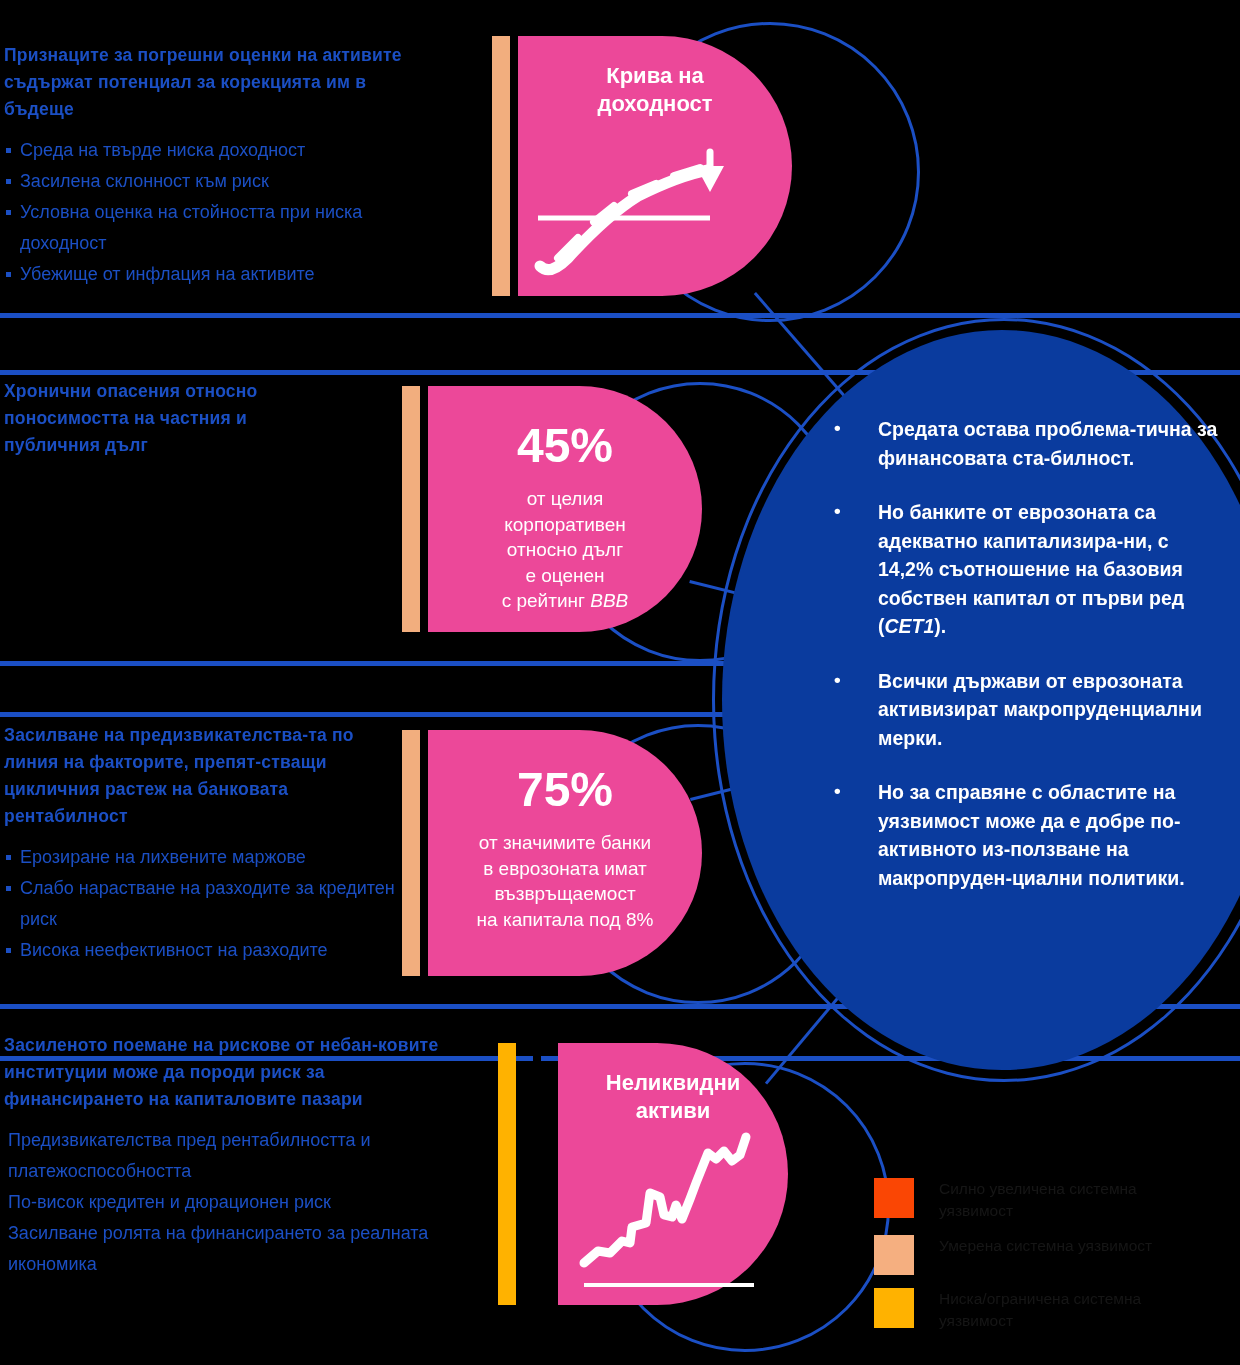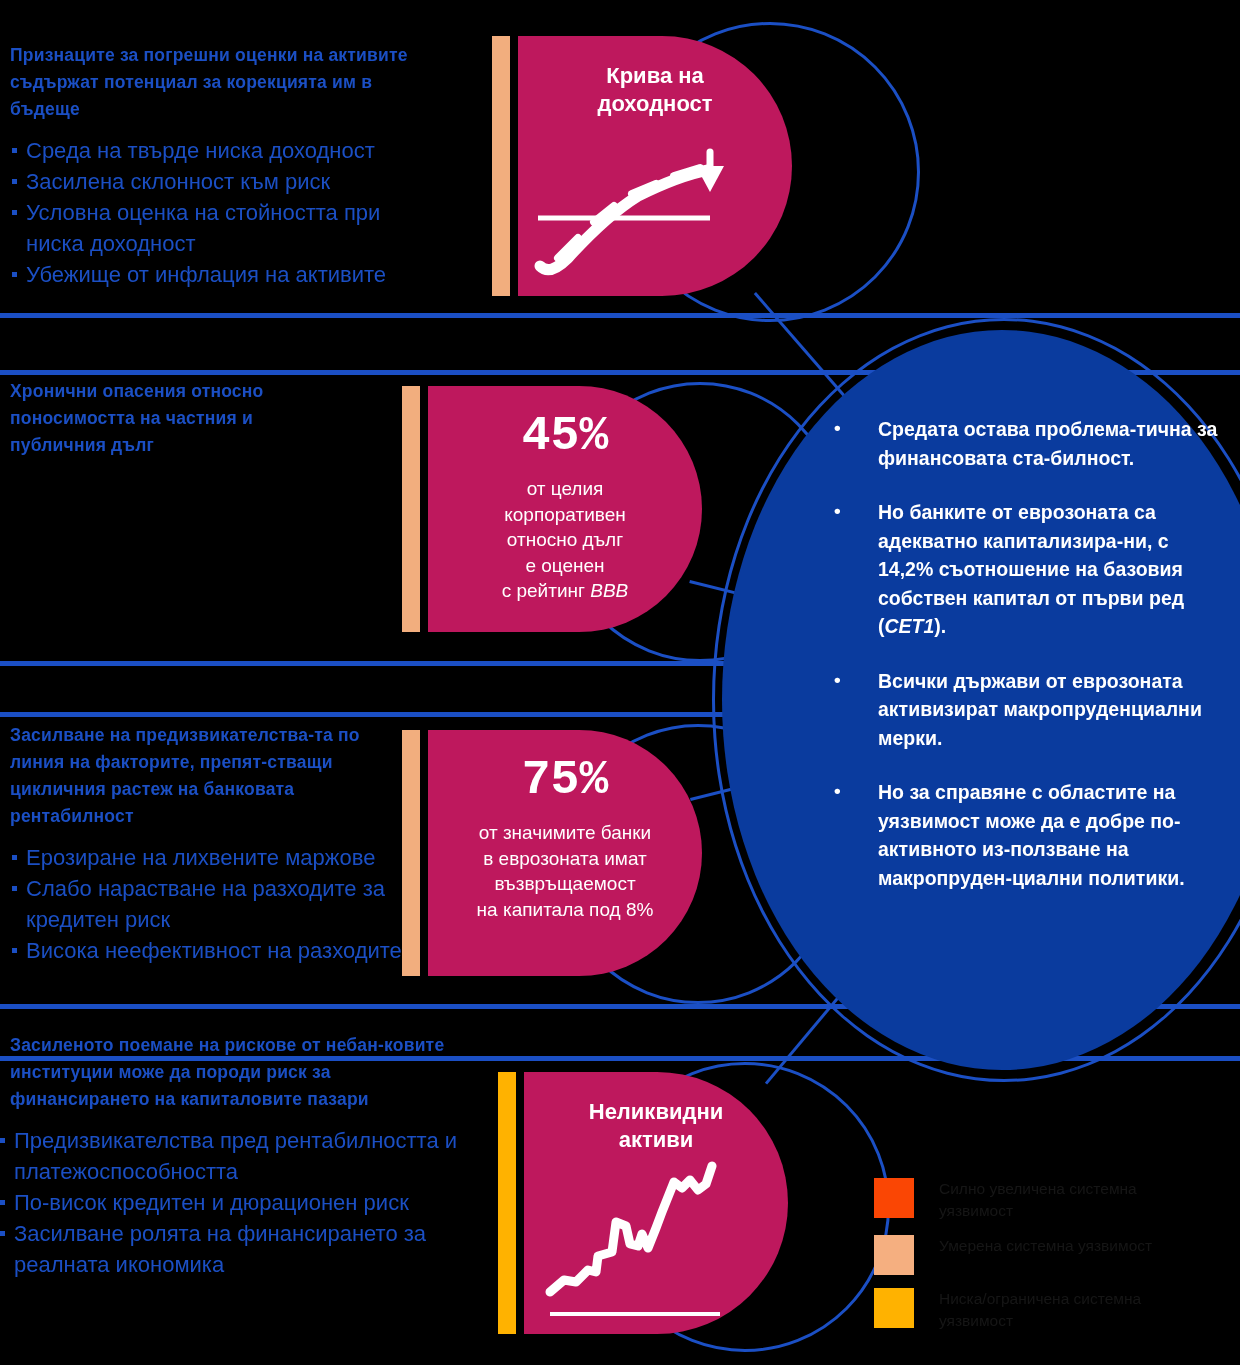--- a/index.html
+++ b/index.html
@@ -4,33 +4,33 @@
 <style>
   * { box-sizing: border-box; margin: 0; padding: 0; }
   html, body {
     width: 1240px; height: 1365px;
     background: #000000;
     font-family: "Liberation Sans", sans-serif;
     overflow: hidden;
   }
   #stage { position: relative; width: 1240px; height: 1365px; background: #000; }
 
-  .sec { position: absolute; left: 0; width: 505px; padding-left: 10px; }
+  .sec { position: absolute; left: 0; width: 505px; padding-left: 4px; }
   .sec-head {
     color: #1B4FC4;
     font-weight: bold;
     font-size: 17.5px;
     line-height: 27px;
     letter-spacing: .2px;
   }
   .sec-list { margin-top: 12px; }
   .sec-list li {
     list-style: none;
     color: #1B4FC4;
-    font-size: 22px;
+    font-size: 18px;
     line-height: 31px;
     position: relative;
     padding-left: 16px;
   }
   .sec-list li::before {
     content: "";
     position: absolute;
     left: 2px; top: 13px;
     width: 5px; height: 5px;
     background: #1B4FC4;
@@ -39,32 +39,32 @@
     position: absolute; left: 0; width: 1240px; height: 5px;
     background: #1B4FC4;
   }
 
   
   .pill { position: absolute; display: flex; }
   .pill-bar { width: 18px; height: 100%; }
   .pill-gap { width: 8px; height: 100%; background: #000; }
   .pill-body {
     flex: 1; height: 100%;
-    background: #be185d;
+    background: #ec4899;
     border-radius: 0 9999px 9999px 0;
     position: relative;
     color: #ffffff;
     display: flex; flex-direction: column;
     align-items: center;
   }
   .pill-title {
     font-weight: bold; font-size: 22px; line-height: 28px;
     text-align: center; margin-top: 26px; width: 62%;
   }
-  .big-num { font-weight: bold; font-size: 48px; line-height: 52px; margin-top: 24px; font-family: Liberation Mono, monospace; }
+  .big-num { font-weight: bold; font-size: 48px; line-height: 52px; margin-top: 34px; }
   .sub-num { font-size: 19px; line-height: 25.5px; text-align: center; margin-top: 14px; width: 76%; }
   .sub-num i { font-style: italic; text-align: right; }
 
   
   .ring {
     position: absolute;
     border: 3px solid #1B4FC4;
     border-radius: 50%;
     background: transparent;
   }
@@ -224,21 +224,21 @@
 
   <div class="sec" style="top:1032px">
     <div class="sec-head" style="width:460px">Засиленото поемане на рискове от небан-ковите институции може да породи риск за финансирането на капиталовите пазари</div>
     <ul class="sec-list" style="width:460px; margin-left:-12px">
       <li>Предизвикателства пред рентабилността и платежоспособността</li>
       <li>По-висок кредитен и дюрационен риск</li>
       <li>Засилване ролята на финансирането за реалната икономика</li>
     </ul>
   </div>
 
-  <div class="pill" style="left:498px; top:1072px; width:290px; height:262px;">
+  <div class="pill" style="left:498px; top:1043px; width:290px; height:262px;gap:17px;">
     <div class="pill-bar" style="background:#FFB200"></div>
     <div class="pill-gap"></div>
     <div class="pill-body">
       <div class="pill-title">Неликвидни активи</div>
       <svg class="icon-svg" style="left:18px; top:84px;" width="200" height="170" viewBox="0 0 200 170">
         <polyline fill="none" stroke="#fff" stroke-width="9" stroke-linecap="round" stroke-linejoin="round" points="8,136 22,124 34,126 46,114 54,116 56,100 70,96 74,66 84,70 88,88 96,90 100,78 106,92 114,72
                   120,56 132,26 140,32 148,24 156,34 164,28 170,10"></polyline>
         <line x1="8" y1="158" x2="178" y2="158" stroke="#fff" stroke-width="4"></line>
       </svg>
     </div>

